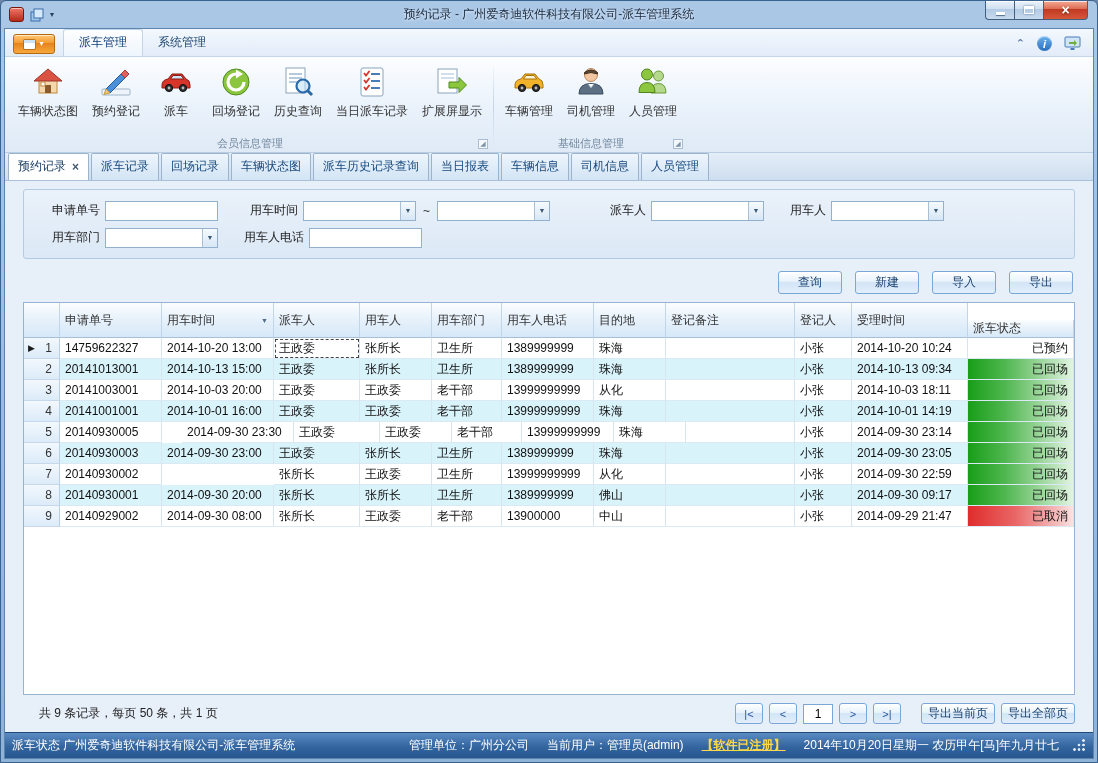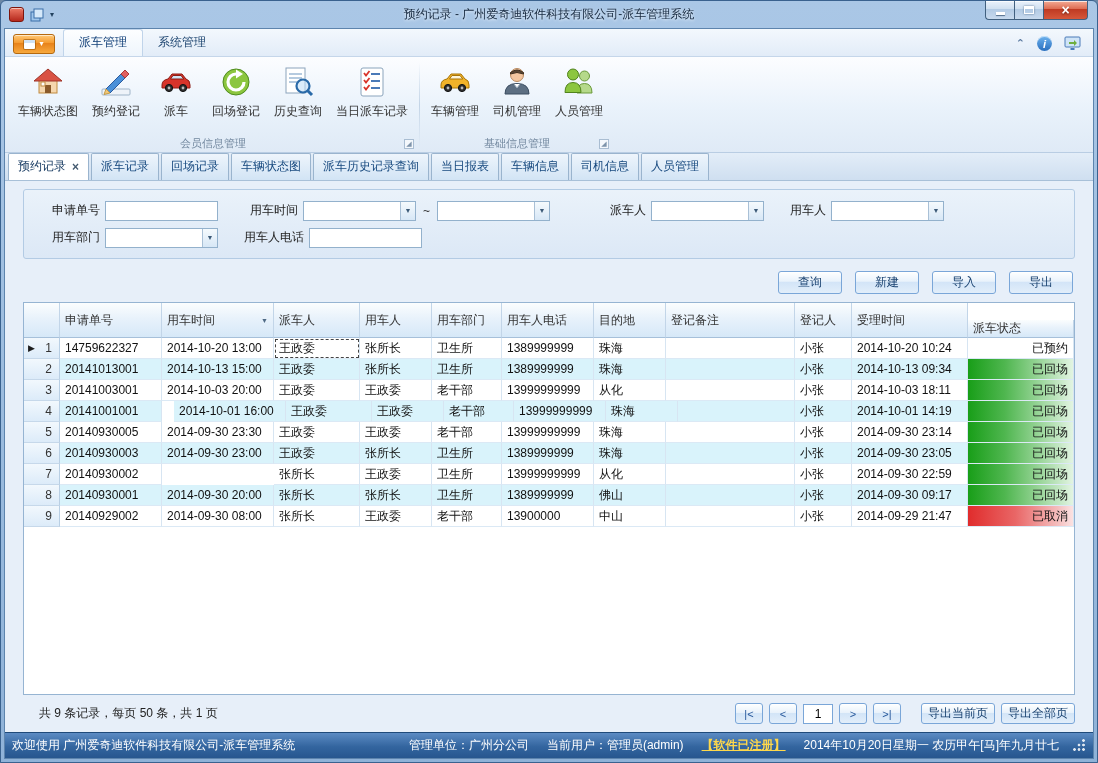--- a/index.html
+++ b/index.html
@@ -232,20 +232,31 @@
                   <path d="M9 8 l2 2.5 3.5-4.5" fill="none" stroke="#d9342b" stroke-width="1.8"></path>
                   <line x1="16" y1="9" x2="25" y2="9" stroke="#4a7ab8" stroke-width="1.8"></line>
                   <path d="M9 15 l2 2.5 3.5-4.5" fill="none" stroke="#d9342b" stroke-width="1.8"></path>
                   <line x1="16" y1="16" x2="25" y2="16" stroke="#4a7ab8" stroke-width="1.8"></line>
                   <path d="M9 22 l2 2.5 3.5-4.5" fill="none" stroke="#d9342b" stroke-width="1.8"></path>
                   <line x1="16" y1="23" x2="25" y2="23" stroke="#4a7ab8" stroke-width="1.8"></line>
                 </svg>
               </span>
               <span class="rbtn-label">当日派车记录</span>
             </div>
+            <div class="rbtn">
+              <span class="ricon">
+                <svg viewBox="0 0 34 34">
+                  <rect x="3" y="4" width="19" height="24" fill="#fff" stroke="#8ba4bc"></rect>
+                  <line x1="6" y1="9" x2="19" y2="9" stroke="#c3d4e4" stroke-width="1.5"></line>
+                  <line x1="6" y1="13" x2="19" y2="13" stroke="#c3d4e4" stroke-width="1.5"></line>
+                  <path d="M14 17 H24 V12.5 L31.5 20 L24 27.5 V23 H14 Z" fill="#8cc63f" stroke="#4e8c1e"></path>
+                </svg>
+              </span>
+              <span class="rbtn-label">扩展屏显示</span>
+            </div>
           </div>
           <div class="rlabel">
             <span>会员信息管理</span>
             <span class="launcher">◢</span>
           </div>
         </div>
         <div class="rsep"></div>
         <div class="rgroup">
           <div class="rbtns">
             <div class="rbtn">
@@ -454,37 +465,37 @@
               <div class="g-cell" style="flex: 1 1 108px; width: 108px;"></div>
               <div class="g-cell" style="flex: 0 0 57px; width: 57px;">小张</div>
               <div class="g-cell" style="flex: 0 0 116px; width: 116px;">2014-10-03 18:11</div>
               <div class="g-cell g-status green" style="flex: 0 0 106px; width: 106px;">已回场</div>
             </div>
             <div class="g-row alt">
               <div class="g-cell g-ind" style="flex: 0 0 36px; width: 36px;">
                 <span class="rnum">4</span>
               </div>
               <div class="g-cell" style="flex: 0 0 102px; width: 102px;">20141001001</div>
-              <div class="g-cell" style="flex: 0 0 112px; width: 112px; margin-left: 12px;">2014-10-01 16:00</div>
+              <div class="g-cell" style="flex: 0 0 112px; width: 112px;">2014-10-01 16:00</div>
               <div class="g-cell" style="flex: 0 0 86px; width: 86px;">王政委</div>
               <div class="g-cell" style="flex: 0 0 72px; width: 72px;">王政委</div>
               <div class="g-cell" style="flex: 0 0 70px; width: 70px;">老干部</div>
               <div class="g-cell" style="flex: 0 0 92px; width: 92px;">13999999999</div>
               <div class="g-cell" style="flex: 0 0 72px; width: 72px;">珠海</div>
               <div class="g-cell" style="flex: 1 1 108px; width: 108px;"></div>
               <div class="g-cell" style="flex: 0 0 57px; width: 57px;">小张</div>
               <div class="g-cell" style="flex: 0 0 116px; width: 116px;">2014-10-01 14:19</div>
               <div class="g-cell g-status green" style="flex: 0 0 106px; width: 106px;">已回场</div>
             </div>
             <div class="g-row">
               <div class="g-cell g-ind" style="flex: 0 0 36px; width: 36px;">
                 <span class="rnum">5</span>
               </div>
               <div class="g-cell" style="flex: 0 0 102px; width: 102px;">20140930005</div>
-              <div class="g-cell" style="flex: 0 0 112px; width: 112px;">2014-09-30 23:30</div>
+              <div class="g-cell" style="flex: 0 0 112px; width: 112px; margin-left: 20px;">2014-09-30 23:30</div>
               <div class="g-cell" style="flex: 0 0 86px; width: 86px;">王政委</div>
               <div class="g-cell" style="flex: 0 0 72px; width: 72px;">王政委</div>
               <div class="g-cell" style="flex: 0 0 70px; width: 70px;">老干部</div>
               <div class="g-cell" style="flex: 0 0 92px; width: 92px;">13999999999</div>
               <div class="g-cell" style="flex: 0 0 72px; width: 72px;">珠海</div>
               <div class="g-cell" style="flex: 1 1 108px; width: 108px;"></div>
               <div class="g-cell" style="flex: 0 0 57px; width: 57px;">小张</div>
               <div class="g-cell" style="flex: 0 0 116px; width: 116px;">2014-09-30 23:14</div>
               <div class="g-cell g-status green" style="flex: 0 0 106px; width: 106px;">已回场</div>
             </div>
@@ -563,21 +574,21 @@
           <input class="pageinput" value="1" style="">
           <button class="nav">&gt;</button>
           <button class="nav">&gt;|</button>
           <button class="exp expgap">导出当前页</button>
           <button class="exp">导出全部页</button>
         </div>
       </div>
     </div>
 
     <div class="statusbar">
-      <span>欢迎使用 广州爱奇迪软件科技有限公司-派车管理系统</span>
+      <span>派车状态 广州爱奇迪软件科技有限公司-派车管理系统</span>
       <span class="sb-right">
         <span>管理单位：广州分公司</span>
         <span>当前用户：管理员(admin)</span>
         <span class="lic">【软件已注册】</span>
         <span>2014年10月20日星期一 农历甲午[马]年九月廿七</span>
       </span>
       <span class="grip"></span>
     </div>
   </div>
 </div>

